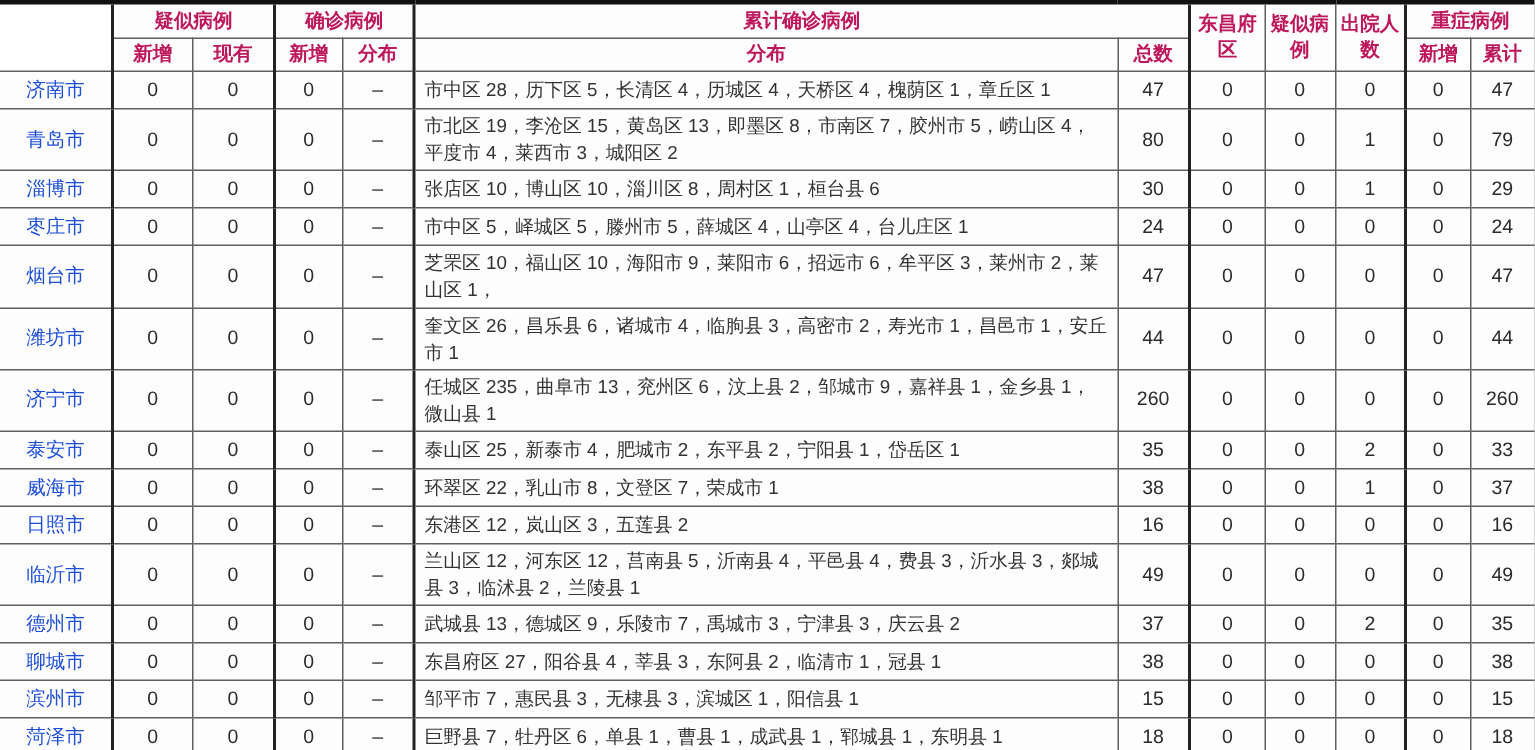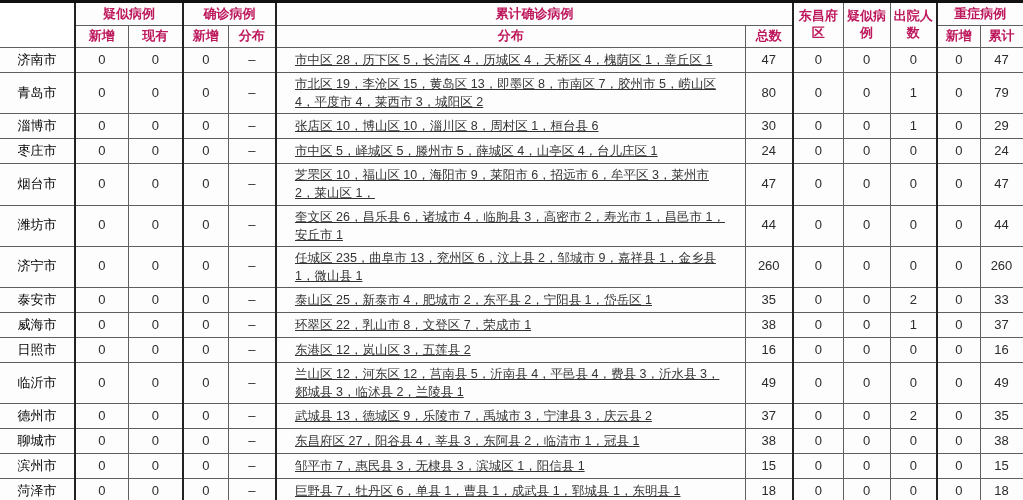--- a/index.html
+++ b/index.html
@@ -36,28 +36,27 @@
   .stats thead th { font-weight: bold; color: #be185d; }
   .stats thead tr.h1 th { border-top: 3px solid #111; height: 20px; }
   .stats thead th.corner { border-top: none; background: #fff; }
   .stats thead tr.h2 th { height: 19px; }
   
   .sep { border-left: 2px solid #222 !important; }
   
   .stats tbody td { height: 20px; }
   td.dist {
     text-align: left;
-    padding: 2px 18px;
+    padding: 2px 6px;
     font-size: 12.5px;
     word-break: break-all;
     line-height: 1.45;
     color: #333;
-    text-decoration: underline;
-  }
-  td.city { color: #000000; }
+  }
+  td.city { color: #1d4ed8; }
 </style>
 </head>
 <body>
 
 <div class="page">
   <table class="stats">
     <colgroup>
       <col style="width:75px">
         <col style="width:53px">
         <col style="width:55px">

